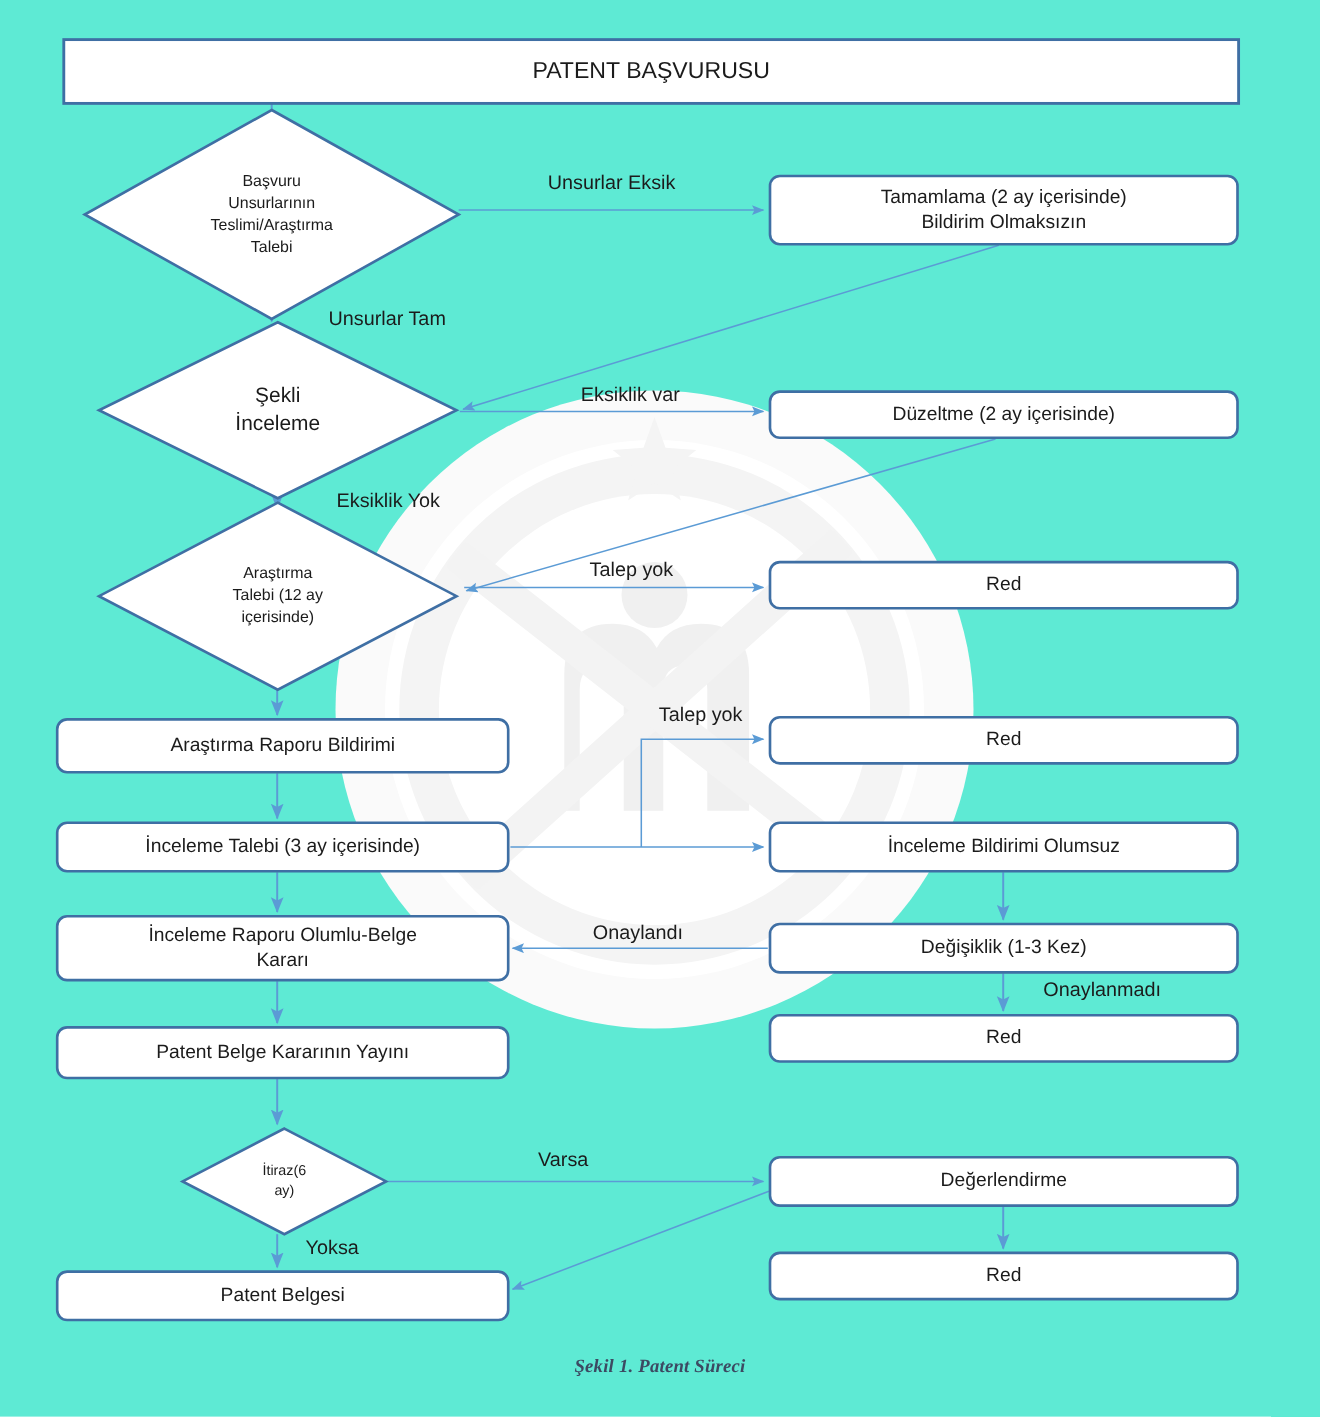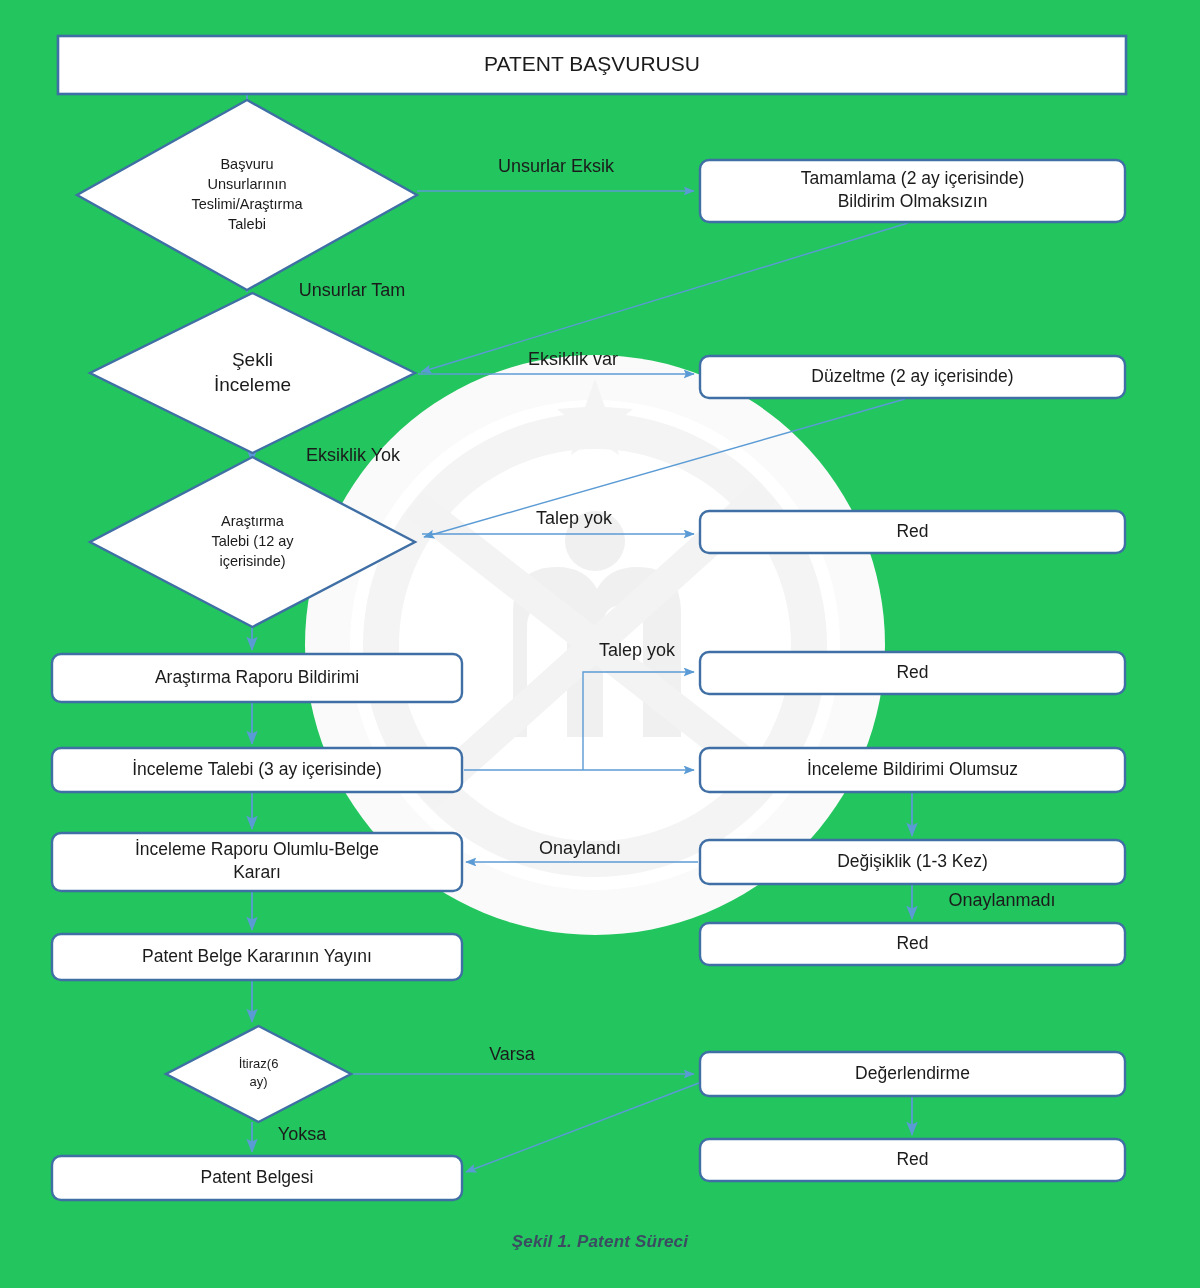--- a/index.html
+++ b/index.html
@@ -9,21 +9,21 @@
     background: #ffffff;
   }
   body {
     font-family: "Liberation Sans", sans-serif;
     -webkit-font-smoothing: antialiased;
   }
   #page {
     position: relative;
     width: 1200px;
     height: 1288px;
-    background: #22c55e;
+    background: #5eead4;
     overflow: hidden;
   }
   svg#flowchart {
     position: absolute;
     left: 0;
     top: 0;
     width: 1200px;
     height: 1288px;
     display: block;
   }
@@ -68,21 +68,21 @@
     font-size: 18px;
     text-anchor: middle;
     dominant-baseline: middle;
   }
   .caption {
     position: absolute;
     left: 0;
     top: 1232px;
     width: 1200px;
     text-align: center;
-    font-family: Liberation Sans, sans-serif;
+    font-family: Liberation Serif, serif;
     font-size: 17px;
     font-weight: bold;
     font-style: italic;
     color: #3c4a62;
     letter-spacing: 0.2px;
   }
   .watermark {
     position: absolute;
     left: 295px;
     top: 345px;

